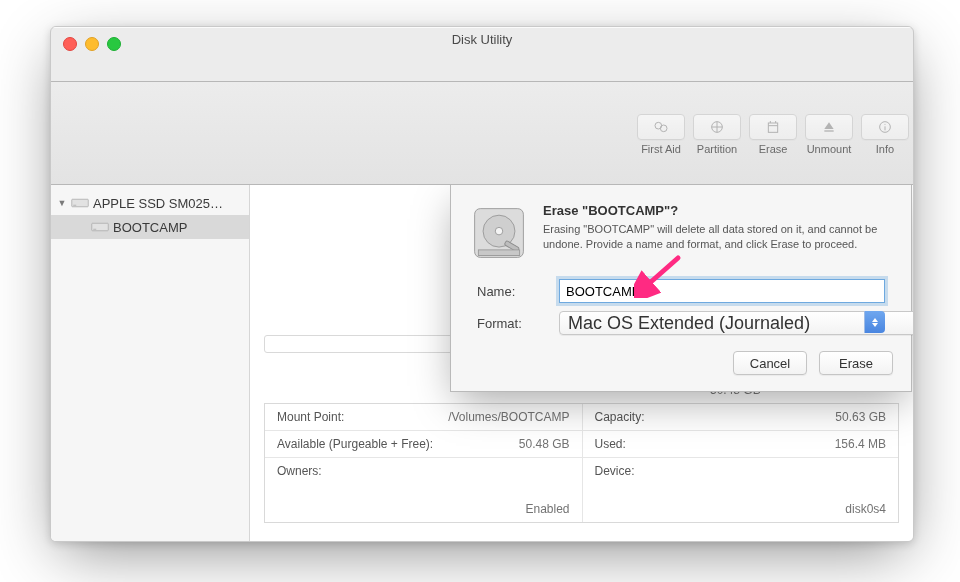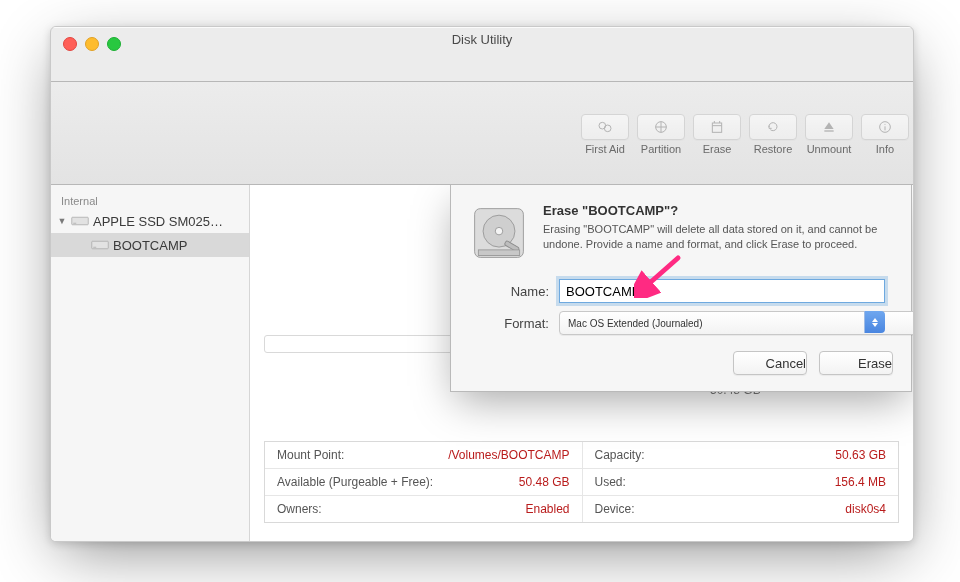--- a/index.html
+++ b/index.html
@@ -166,22 +166,22 @@
     color: #555;
   }
   .info-cell {
     display: flex;
     justify-content: space-between;
     padding: 6px 12px;
     border-bottom: 1px solid #e6e6e6;
     gap: 24px;
   }
   .info-cell:nth-child(2n) { border-left: 1px solid #e6e6e6; }
-  .info-table .info-cell:nth-last-child(-n+2){ border-bottom:none; }
-  .info-cell .v { text-align: right; color:#b91c1c; }
+  .info-table .info-cell:nth-last-child(-n+2){ border-bottom:none;flex-direction:column; }
+  .info-cell .v { text-align: right; color:#737373; }
 
   .bg-right-text {
     position:absolute;
     left: 460px;
     top: 68px;
     font-size:13px;
     color:#4a4a4a;
   }
   .bg-capbar {
     position:absolute;
@@ -245,21 +245,20 @@
   .sheet-form {
     padding: 8px 26px 4px 26px;
   }
   .form-row {
     display: flex;
     align-items: center;
     margin-bottom: 8px;
   }
   .form-row label {
     width: 72px;
-    text-align: right;
     margin-right: 10px;
     font-size: 13px;
     color: #444;
   }
   .text-input {
     flex: 1;
     height: 22px;
     border: 1px solid #6ea9df;
     box-shadow: 0 0 0 3px rgba(109,168,222,0.35);
     padding: 0 6px;
@@ -272,21 +271,21 @@
     flex: 1;
     position: relative;
   }
   .select {
     width: 100%;
     height: 22px;
     border: 1px solid #c8c8c8;
     border-radius: 4px;
     background: linear-gradient(#ffffff,#f3f3f3);
     padding: 0 26px 0 8px;
-    font-size: 10px;
+    font-size: 18px;
     display:flex;
     align-items:center;
     box-shadow: 0 1px 0 rgba(0,0,0,0.05);
     text-align: center;
   }
   .select-caps {
     position:absolute;
     right:0; top:0;
     width:20px; height:22px;
     border-left:1px solid #9fbce6;
@@ -318,21 +317,21 @@
     min-width:72px;
     height:22px;
     border:1px solid #c5c5c5;
     border-radius:4px;
     background:linear-gradient(#ffffff,#f3f3f3);
     font-size:13px;
     color:#333;
     box-shadow:0 1px 1px rgba(0,0,0,0.05);
     display:flex;
     align-items:center;
-    justify-content:flex-end;
+    justify-content:center;
     cursor:default;
   }
 
   
   .anno-arrow{
     position:absolute;
     left:634px;
     top:254px;
     width:48px;
     height:44px;
@@ -386,29 +385,20 @@
                 <line x1="8" y1="6" x2="8" y2="3"></line>
                 <line x1="16" y1="6" x2="16" y2="3"></line>
                 <line x1="5" y1="10" x2="19" y2="10"></line>
               </svg>
             </div>
             <span class="lbl">Erase</span>
           </div>
           <div class="toolbar-item disabled">
             <div class="btn">
               <svg viewBox="0 0 24 24">
-                <path d="M6 12a6 6 0 1 1 2 4"></path>
-                <polyline points="6,10 6,14 10,14" fill="none"></polyline>
-              </svg>
-            </div>
-            <span class="lbl">Restore</span>
-          </div>
-          <div class="toolbar-item disabled">
-            <div class="btn">
-              <svg viewBox="0 0 24 24">
                 <polygon points="12,5 19,15 5,15" fill="#888" stroke="none"></polygon>
                 <rect x="5" y="17" width="14" height="2" fill="#888" stroke="none"></rect>
               </svg>
             </div>
             <span class="lbl">Unmount</span>
           </div>
           <div class="toolbar-item disabled">
             <div class="btn">
               <svg viewBox="0 0 24 24">
                 <circle cx="12" cy="12" r="8"></circle>
@@ -417,21 +407,20 @@
               </svg>
             </div>
             <span class="lbl">Info</span>
           </div>
         </div>
     </div>
 
     <div class="body">
 
       <div class="sidebar">
-        <div class="sidebar-header">Internal</div>
 
         <div class="tree-row">
           <span class="disclosure">▼</span>
           <svg class="disk-icon disk-svg" viewBox="0 0 24 16">
               <rect x="1" y="3" width="22" height="10" rx="1"></rect>
               <line x1="3" y1="11" x2="7" y2="11"></line>
             </svg>
           <span>APPLE SSD SM025…</span>
         </div>
 

